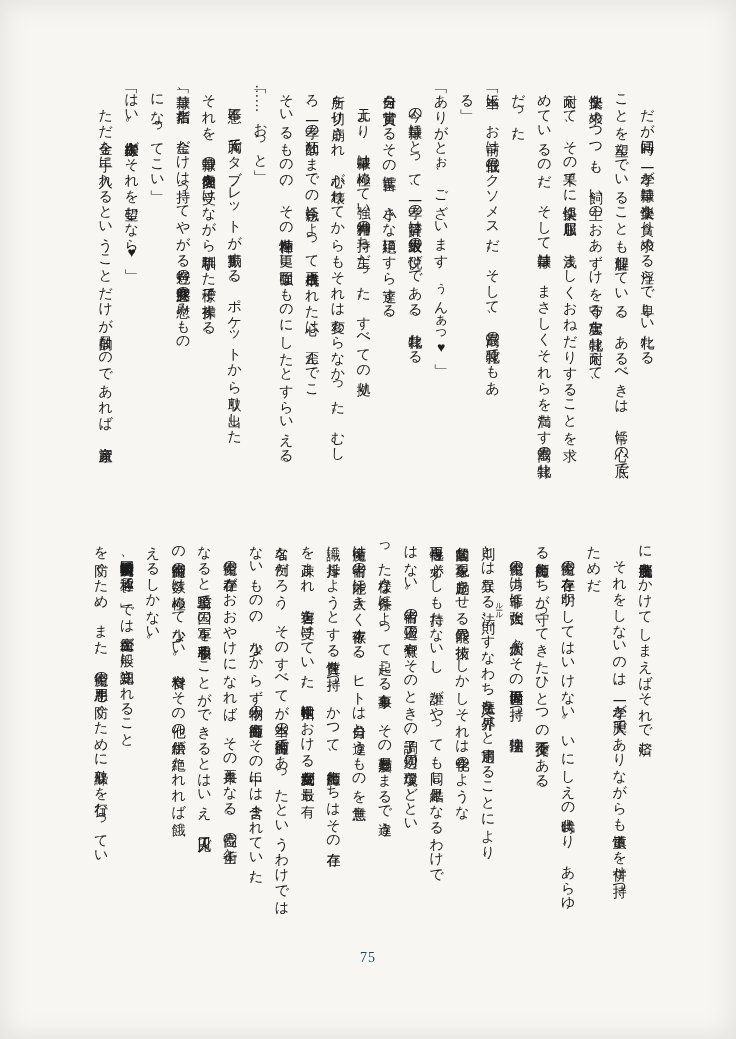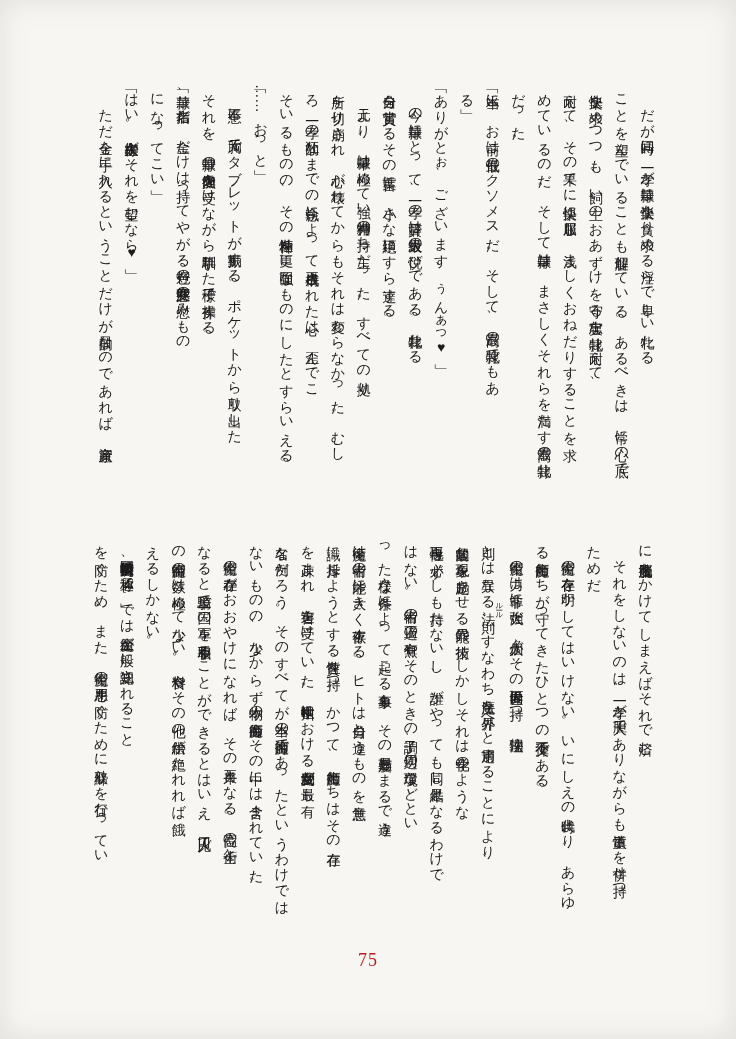--- a/index.html
+++ b/index.html
@@ -50,23 +50,23 @@
   ruby rt {
     font-size: 7.5px;
     letter-spacing: 0;
   }
   .page-number {
     position: absolute;
     top: 950px;
     left: 0;
     width: 736px;
     text-align: center;
-    font-size: 18px;
+    font-size: 14px;
     letter-spacing: 1px;
-    color: #b91c1c;
+    color: #0c4a6e;
   }
 </style>
 </head>
 <body>
 
 <div class="page">
   <div class="text-block top-block">
       <div class="vline">　だが同時に、一孝が隷華に快楽を貪り求める淫らで卑しい牝たる</div>
       <div class="vline">ことを望んでいることも理解している。あるべきは、常に心の底で</div>
       <div class="vline">快楽を求めつつも、飼い主のおあずけを守る忠実な牝隷。耐えて、</div>

